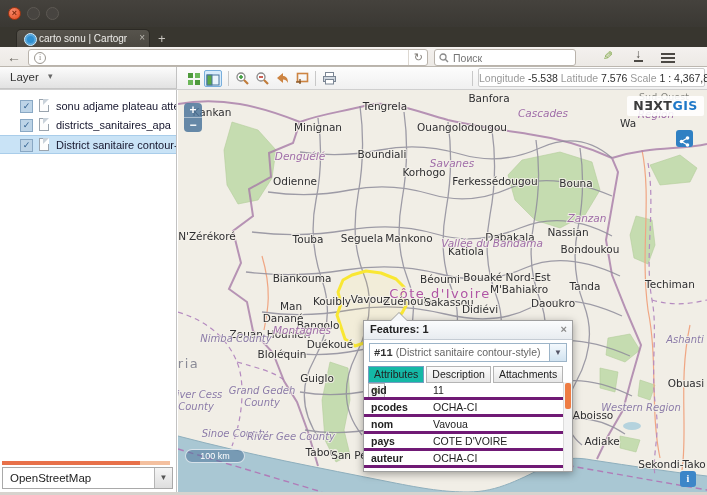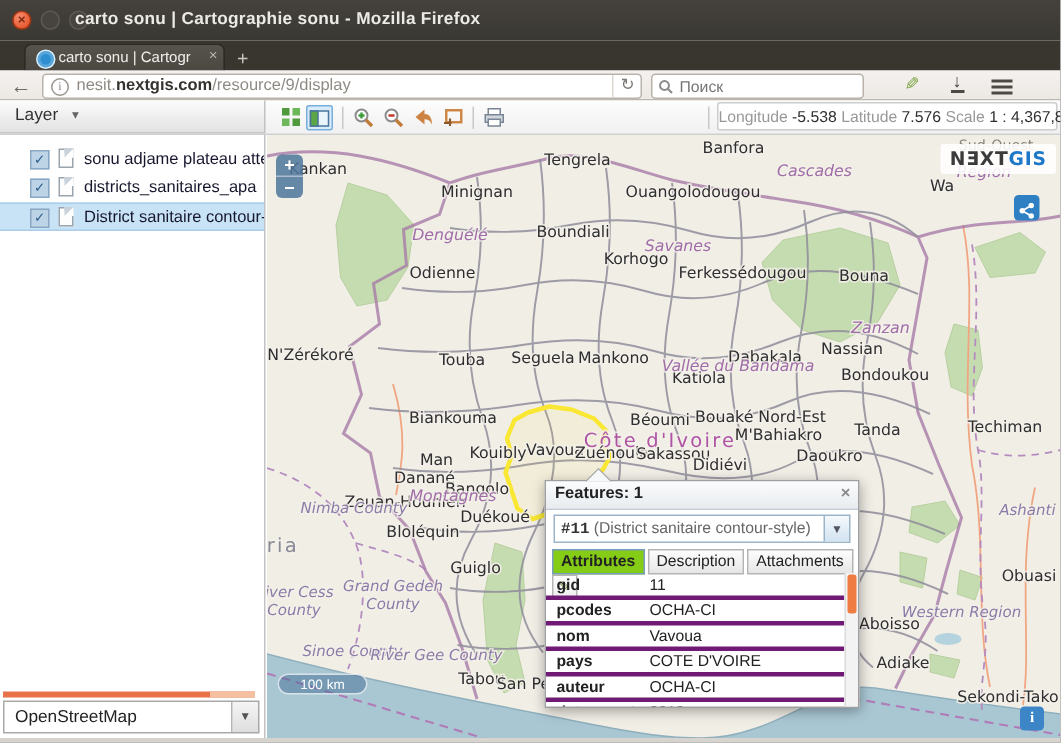--- a/index.html
+++ b/index.html
@@ -85,57 +85,55 @@
   .ptr-i{position:absolute;left:27px;top:-8px;border:8px solid transparent;border-top:none;border-bottom:8px solid #f5f7f9;width:0;}
   .pop-head{position:absolute;left:0;top:0;right:0;height:18px;background:linear-gradient(#fbfcfd,#e8ecf0);border-bottom:1px solid #c5ccd4;}
   .pop-title{position:absolute;left:6px;top:2px;font-weight:bold;color:#222;font-size:11px;}
   .pop-close{position:absolute;right:5px;top:2px;color:#8a8a8a;font-size:11px;font-weight:bold;}
   .combo{position:absolute;left:5px;top:22px;width:198px;height:19px;border:1px solid #9cb4c8;background:#fff;box-sizing:border-box;}
   .combo .txt{position:absolute;left:4px;top:2px;white-space:nowrap;overflow:hidden;width:172px;color:#666;}
   .combo .txt b{color:#333;font-family:Liberation Mono, monospace;}
   .combo .dbtn{position:absolute;right:0;top:0;width:16px;height:17px;background:linear-gradient(#f4f9fd,#d2e3f0);border-left:1px solid #9cb4c8;color:#556;font-size:8px;text-align:center;line-height:17px;}
   .ptabs{position:absolute;left:4px;top:45px;height:17px;}
   .ptab{display:inline-block;height:15px;line-height:15px;padding:0 5px;margin-right:2px;border:1px solid #b4b4b4;background:linear-gradient(#fdfdfd,#e6e6e6);color:#222;vertical-align:top;}
-  .ptab.active{background:#84cc16;border-color:#769dc0;font-weight:bold;}
+  .ptab.active{background:#14b8a6;border-color:#769dc0;font-weight:normal;}
   .pedit{display:inline-block;width:15px;height:15px;border:1px solid #b4b4b4;background:linear-gradient(#fdfdfd,#eee);text-align:center;line-height:14px;font-size:9px;color:#7a8f4a;vertical-align:top;}
   .ptable{position:absolute;left:0;top:62px;right:9px;bottom:0;overflow:hidden;}
   .prow{height:14px;border-bottom:3px solid #701a75;position:relative;}
   .prow .k{position:absolute;left:7px;top:1px;font-weight:bold;color:#222;}
   .prow .v{position:absolute;left:69px;top:1px;color:#222;}
   .pscroll{position:absolute;right:0;top:61px;width:9px;bottom:0;background:#f3f3f3;border-left:1px solid #dcdcdc;box-sizing:border-box;}
   .pthumb{position:absolute;left:1px;top:1px;width:6px;height:26px;background:#ee7c43;border-radius:2px;}
 
   .bottom-strip{position:absolute;left:0;top:492px;width:707px;height:3px;background:#d7d3ce;}
 </style>
 </head>
 <body>
 
 <div class="screen">
 
   <div class="titlebar">
     <div class="winbtn close">×</div>
     <div class="winbtn min"></div>
     <div class="winbtn max"></div>
-    <div class="win-title">carto sonu | Cartographie sonu - Mozilla Firefox</div>
   </div>
 
   <div class="tabbar">
     <div class="tab">
       <span class="favicon"></span>
       <span class="tab-label">carto sonu | Cartograp</span>
       <span class="tab-close">×</span>
     </div>
     <div class="newtab">+</div>
   </div>
 
   <div class="navbar">
     <div class="back-arrow">←</div>
     <div class="urlbox">
       <span class="info-circle">i</span>
-      <span class="url-text"><span class="url-dim">nesit.</span><span class="url-domain">nextgis.com</span><span class="url-dim">/resource/9/display</span></span>
       <span class="reload">↻</span>
     </div>
     <div class="searchbox">
       <svg class="mag" width="10" height="10">
           <circle cx="4" cy="4" r="3" fill="none" stroke="#8a8a8a" stroke-width="1.3"></circle>
           <line x1="6.3" y1="6.3" x2="9" y2="9" stroke="#8a8a8a" stroke-width="1.4"></line>
         </svg>
       <input placeholder="Поиск" style="">
     </div>
     <div class="ff-icon quill">✎</div>

